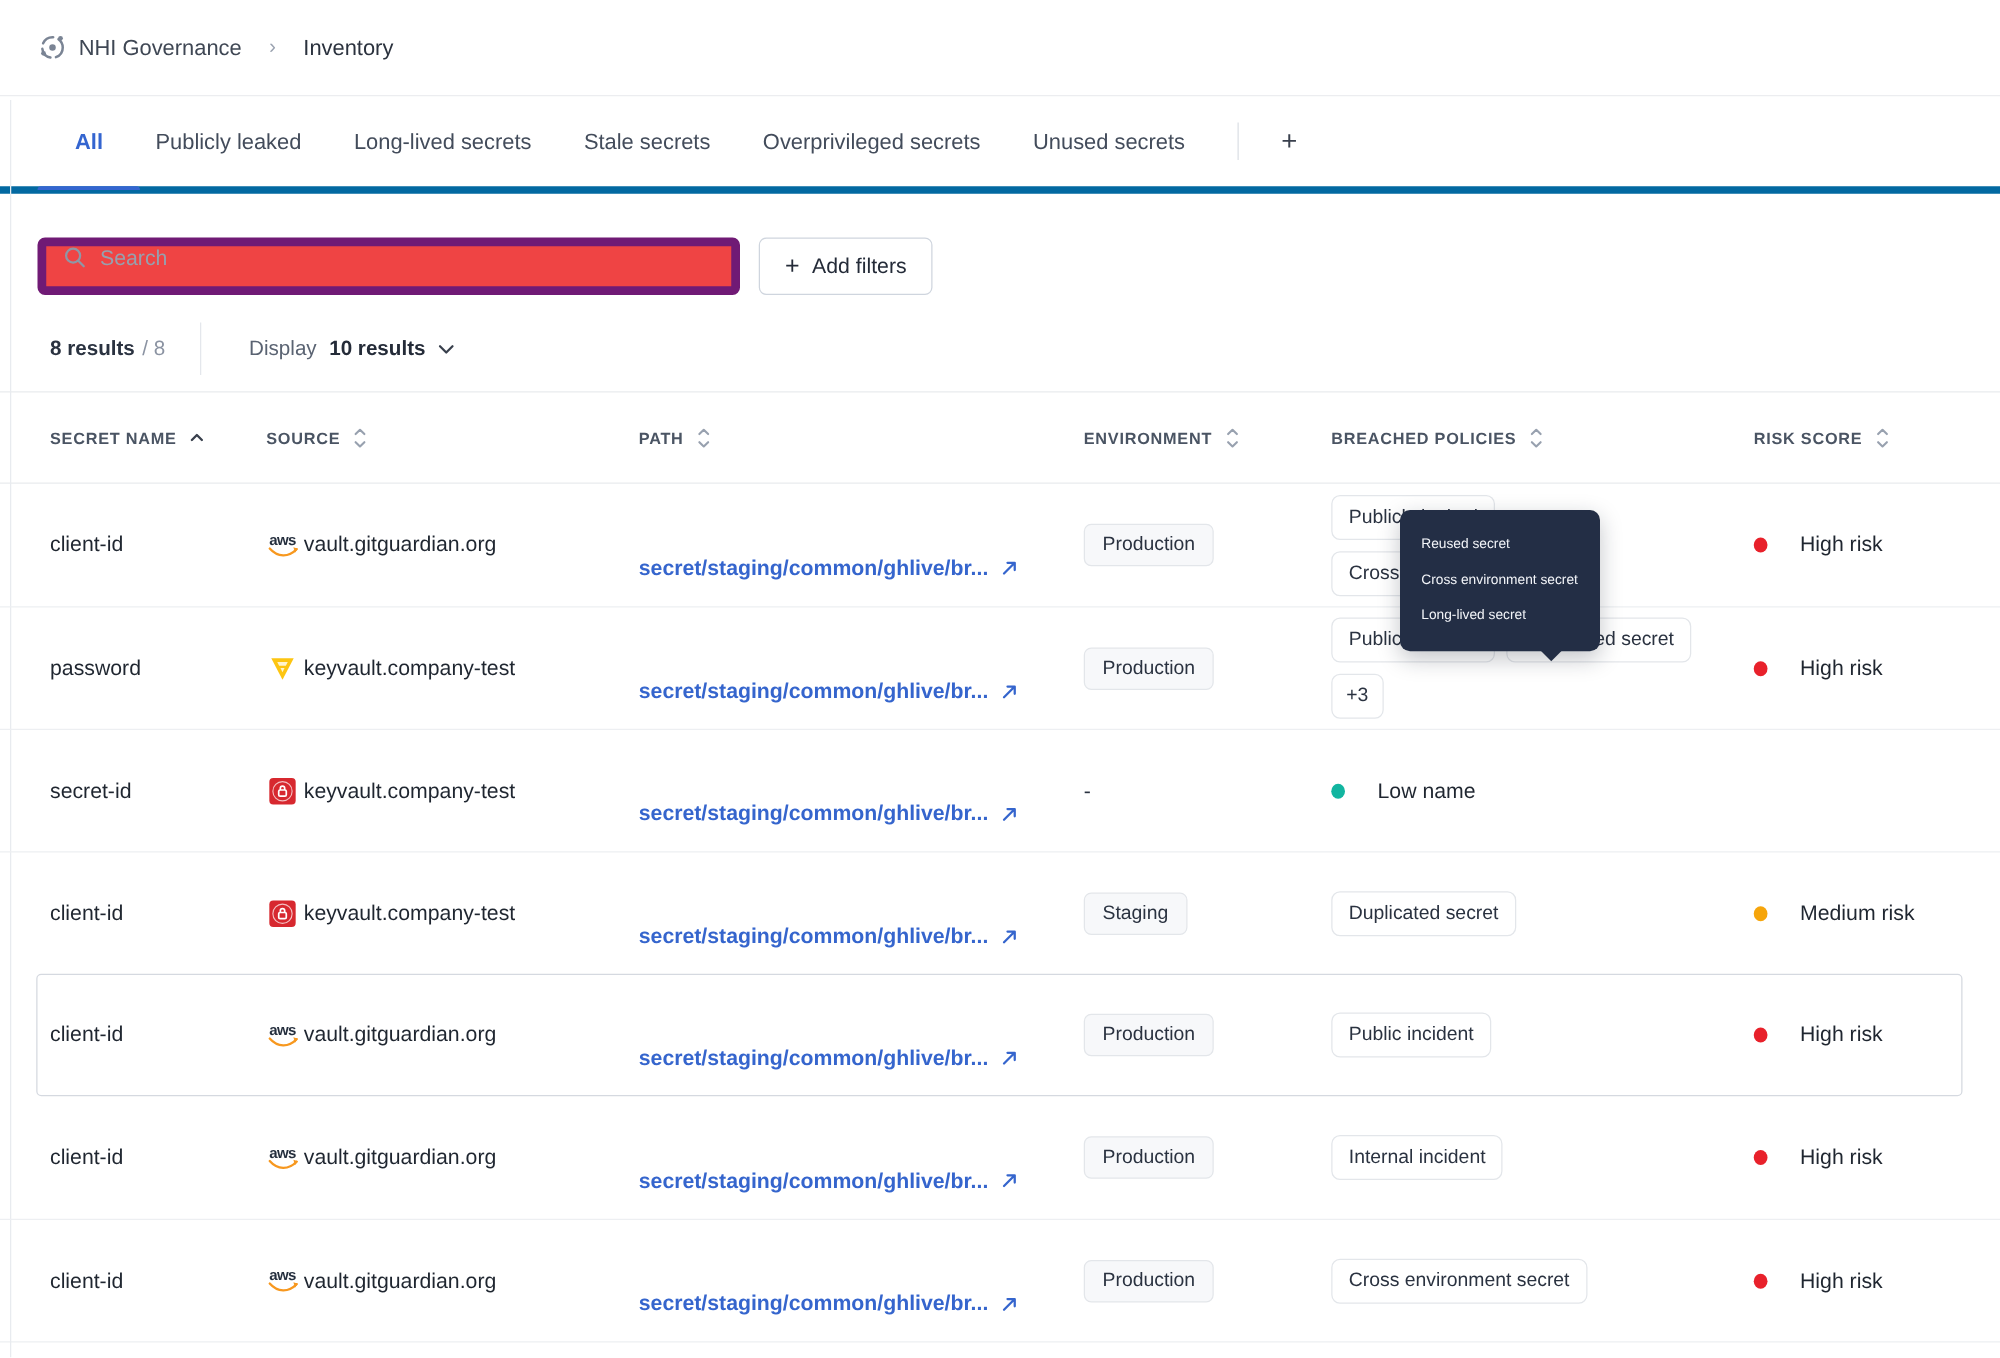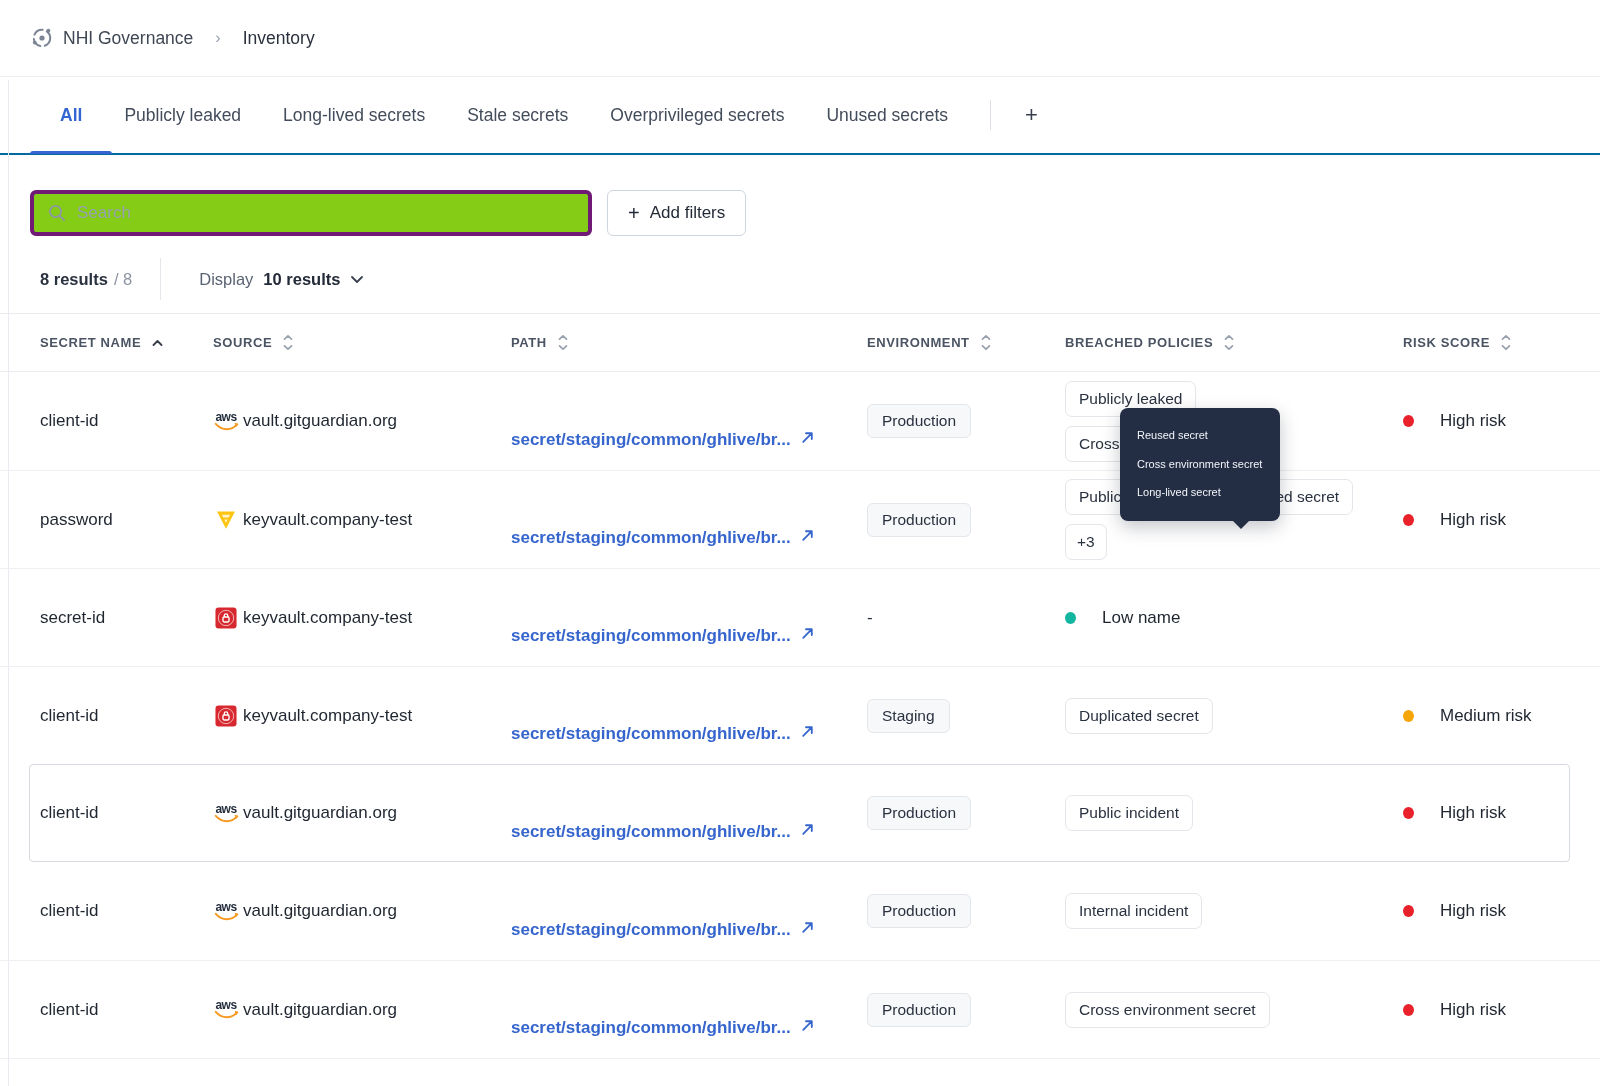--- a/index.html
+++ b/index.html
@@ -11,64 +11,64 @@
   .left-edge { position:absolute; left:8px; top:80px; bottom:0; width:1px; background:#e8ebef; }
 
   
   .topbar { height:77px; display:flex; align-items:center; padding-left:30px; border-bottom:1px solid #ecedf0; }
   .topbar .orbit { width:24px; height:24px; margin-right:9px; flex:0 0 auto; }
   .crumb-app { font-size:17.5px; font-weight:500; color:#3f4754; }
   .crumb-sep { margin:0 22px; color:#9aa2b0; font-size:16px; }
   .crumb-page { font-size:17.5px; font-weight:500; color:#2b323e; }
 
   
-  .tabbar { height:78px; display:flex; align-items:center; gap:42px; padding-left:60px; border-bottom:2px solid #0369a1; }
+  .tabbar { height:78px; display:flex; align-items:center; gap:42px; padding-left:60px; border-bottom:6px solid #0369a1; }
   .tab { position:relative; font-size:17.5px; color:#434c5b; cursor:pointer; height:78px; display:flex; align-items:center; white-space:nowrap; }
   .tab.active { color:#3465d0; font-weight:600; }
   .tab.active::after { content:''; position:absolute; left:-30px; right:-30px; bottom:0; height:3px; border-radius:3px 3px 0 0; background:#3465d0; }
   .tab-divider { width:1px; height:30px; background:#dcdfe5; }
   .tab-add { font-size:22px; color:#39404d; cursor:pointer; margin-left:-8px; }
 
   
   .filter-row { display:flex; margin:35px 0 0 30px; gap:15px; }
-  .search-box { width:562px; height:46px; border:4px solid #701a75; border-radius:6px; display:flex; align-items:center; padding:0 14px; background:#84cc16; }
+  .search-box { width:562px; height:46px; border:7px solid #701a75; border-radius:6px; display:flex; align-items:flex-start; padding:0 14px; background:#ef4444; }
   .search-box svg { flex:0 0 auto; margin-right:11px; }
   .search-box input { border:none; outline:none; flex:1; font-size:17px; color:#242b38; font-family:inherit; background:transparent; }
   .search-box input::placeholder { color:#97a0ae; }
   .btn-filters { height:46px; border:1px solid #cfd5de; border-radius:6px; background:#fff; display:flex; align-items:center; padding:0 20px; gap:10px; cursor:pointer; }
   .btn-filters .plus { font-size:20px; font-weight:400; color:#242b38; }
   .btn-filters .lbl { font-size:17px; font-weight:400; color:#242b38; }
 
   
   .results-row { display:flex; align-items:center; margin:22px 0 0 40px; height:42px; }
   .res-count { font-size:16.5px; font-weight:600; color:#2a3240; }
   .res-total { font-size:16.5px; color:#8b93a2; margin-left:6px; }
   .res-divider { width:1px; height:42px; background:#e4e7ec; margin:0 38px 0 28px; }
   .disp-label { font-size:16.5px; color:#5a6372; margin-right:10px; }
   .disp-value { font-size:16.5px; font-weight:700; color:#242b38; margin-right:10px; }
   .display-select { display:flex; align-items:center; cursor:pointer; }
 
   
   .table { margin-top:13px; }
   .grid { display:grid; grid-template-columns:173px 298px 356px 198px 338px auto; align-items:center; padding-left:40px; }
-  .thead { height:59px; border-top:1px solid #e9ebee; border-bottom:1px solid #e9ebee; }
+  .thead { height:74px; border-top:1px solid #e9ebee; border-bottom:1px solid #e9ebee; }
   .th { display:flex; align-items:center; gap:10px; font-size:13px; font-weight:600; letter-spacing:.6px; color:#4a5463; text-transform:uppercase; cursor:pointer; }
   .row { height:98px; border-top:1px solid #edeff2; position:relative; }
   .row:first-child { border-top:none; }
   .row.outlined { border-top:none; }
   .row.outlined + .row { border-top:none; }
   .row.after-outlined { border-top:none; }
   .row.outlined::before { content:''; position:absolute; left:29px; right:30px; top:0; bottom:0; border:1px solid #d5d9e0; border-radius:4px; pointer-events:none; }
   .last-divider { border-top:1px solid #edeff2; height:13px; }
 
   .cell-name { font-size:17px; color:#1f2630; }
   .cell-source { display:flex; align-items:center; gap:4px; font-size:17px; color:#1f2630; }
   .src-ic { width:26px; display:inline-flex; flex-direction:column; align-items:center; justify-content:center; }
   .aws-txt { font-size:12px; font-weight:700; color:#252f3e; letter-spacing:-.5px; line-height:10px; }
-  .cell-path { display:flex; gap:9px;margin-top:37px; }
+  .cell-path { display:flex; align-items:center; gap:9px;margin-top:37px; }
   .path-link { font-size:17px; font-weight:600; color:#3565cd; text-decoration:none; white-space:nowrap; cursor:pointer; }
   .cell-env .env-badge { display:inline-block; background:#f7f8fa; border:1px solid #e3e6ea; border-radius:6px; padding:7px 14px; font-size:15.5px; color:#2a3240; }
   .cell-env .env-none { font-size:17px; color:#2a3240; }
   .cell-policies { display:flex; flex-wrap:wrap; gap:9px; width:305px; align-items:center; }
   .policy-badge { background:#fff; border:1px solid #e3e6ea; border-radius:7px; padding:8px 13px; font-size:15.5px; color:#2a3240; white-space:nowrap; }
   .more-badge { background:#fff; border:1px solid #e3e6ea; border-radius:7px; padding:8px 11px; font-size:15.5px; color:#2a3240; cursor:pointer; }
   .cell-risk { display:flex; align-items:center; gap:26px; }
   .risk-dot { width:11px; height:12px; border-radius:50%; }
   .risk-label { font-size:17px; color:#1f2630; }
 

